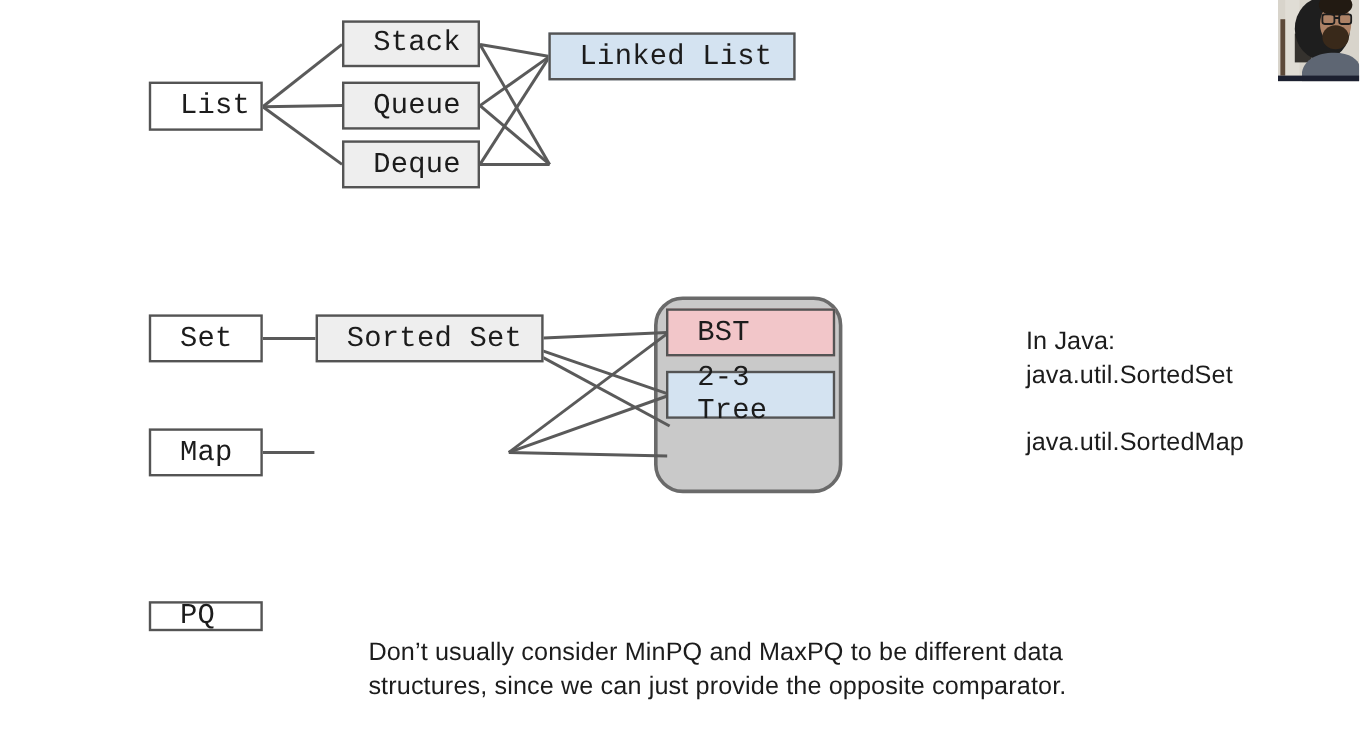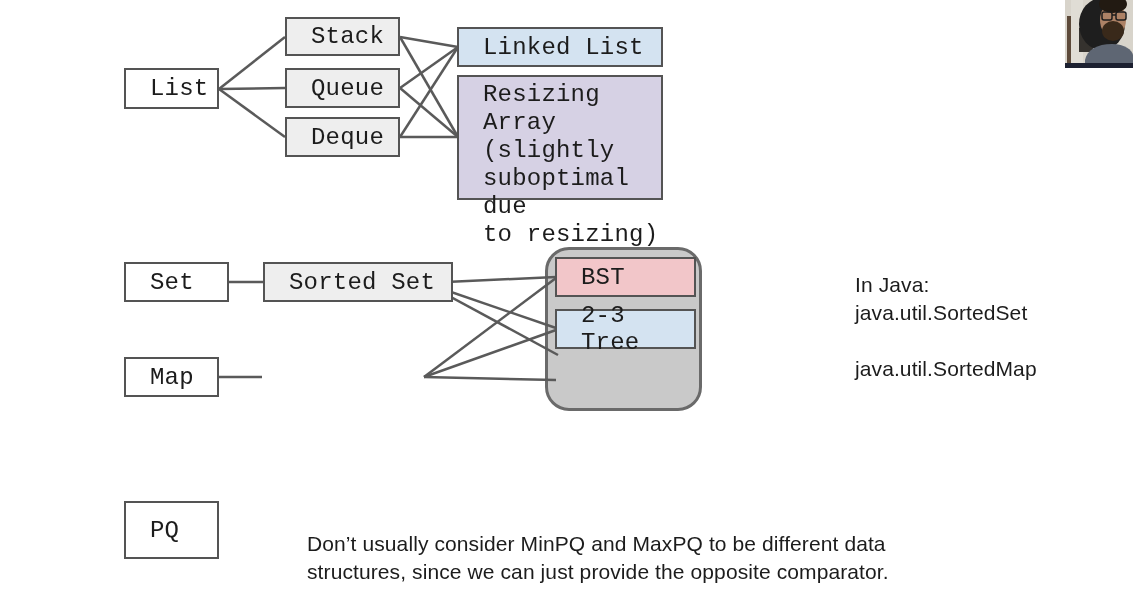--- a/index.html
+++ b/index.html
@@ -60,38 +60,34 @@
     <line x1="424" y1="377" x2="556" y2="278"></line>
     <line x1="424" y1="377" x2="556" y2="330"></line>
     <line x1="424" y1="377" x2="556" y2="380"></line>
   </svg>
 
   <div class="box white" style="left:124px;top:68px;width:95px;height:41px">List</div>
   <div class="box gray" style="left:285px;top:17px;width:115px;height:39px">Stack</div>
   <div class="box gray" style="left:285px;top:68px;width:115px;height:40px">Queue</div>
   <div class="box gray" style="left:285px;top:117px;width:115px;height:40px">Deque</div>
   <div class="box blue" style="left:457px;top:27px;width:206px;height:40px">Linked List</div>
-  <div class="box purple multi" style="left:457px;top:75px;width:206px;height:125px">Resizing Array
-(slightly
-suboptimal due
-to resizing)</div>
 
-  <div class="box white" style="left:124px;top:262px;width:105px;height:40px">Set</div>
+  <div class="box white" style="left:124px;top:262px;width:95px;height:40px">Set</div>
   <div class="box gray" style="left:263px;top:262px;width:190px;height:40px">Sorted Set</div>
   <div class="box white" style="left:124px;top:357px;width:95px;height:40px">Map</div>
 
   <div class="box pink" style="left:555px;top:257px;width:141px;height:40px">BST</div>
   <div class="box blue" style="left:555px;top:309px;width:141px;height:40px">2-3 Tree</div>
 
   <div class="note" style="left:855px;top:243px">In Java:
 java.util.SortedSet
 
 java.util.SortedMap</div>
 
-  <div class="box white" style="left:124px;top:501px;width:95px;height:58px">PQ</div>
+  <div class="box white" style="left:124px;top:501px;width:95px;height:25px">PQ</div>
   <div class="note" style="left:307px;top:502px">Don’t usually consider MinPQ and MaxPQ to be different data
 structures, since we can just provide the opposite comparator.</div>
 
   <div class="webcam">
     <svg width="68" height="68" viewBox="0 0 68 68">
       <rect width="68" height="68" fill="#d8d4cb"></rect>
       <rect x="6" y="0" width="12" height="63" fill="#e0ddd5"></rect>
       <rect x="2" y="16" width="4" height="47" fill="#5d4a3a"></rect>
       <rect x="14" y="28" width="14" height="24" fill="#35322e"></rect>
       <ellipse cx="37" cy="24" rx="23" ry="26" fill="#1e1e1e"></ellipse>

